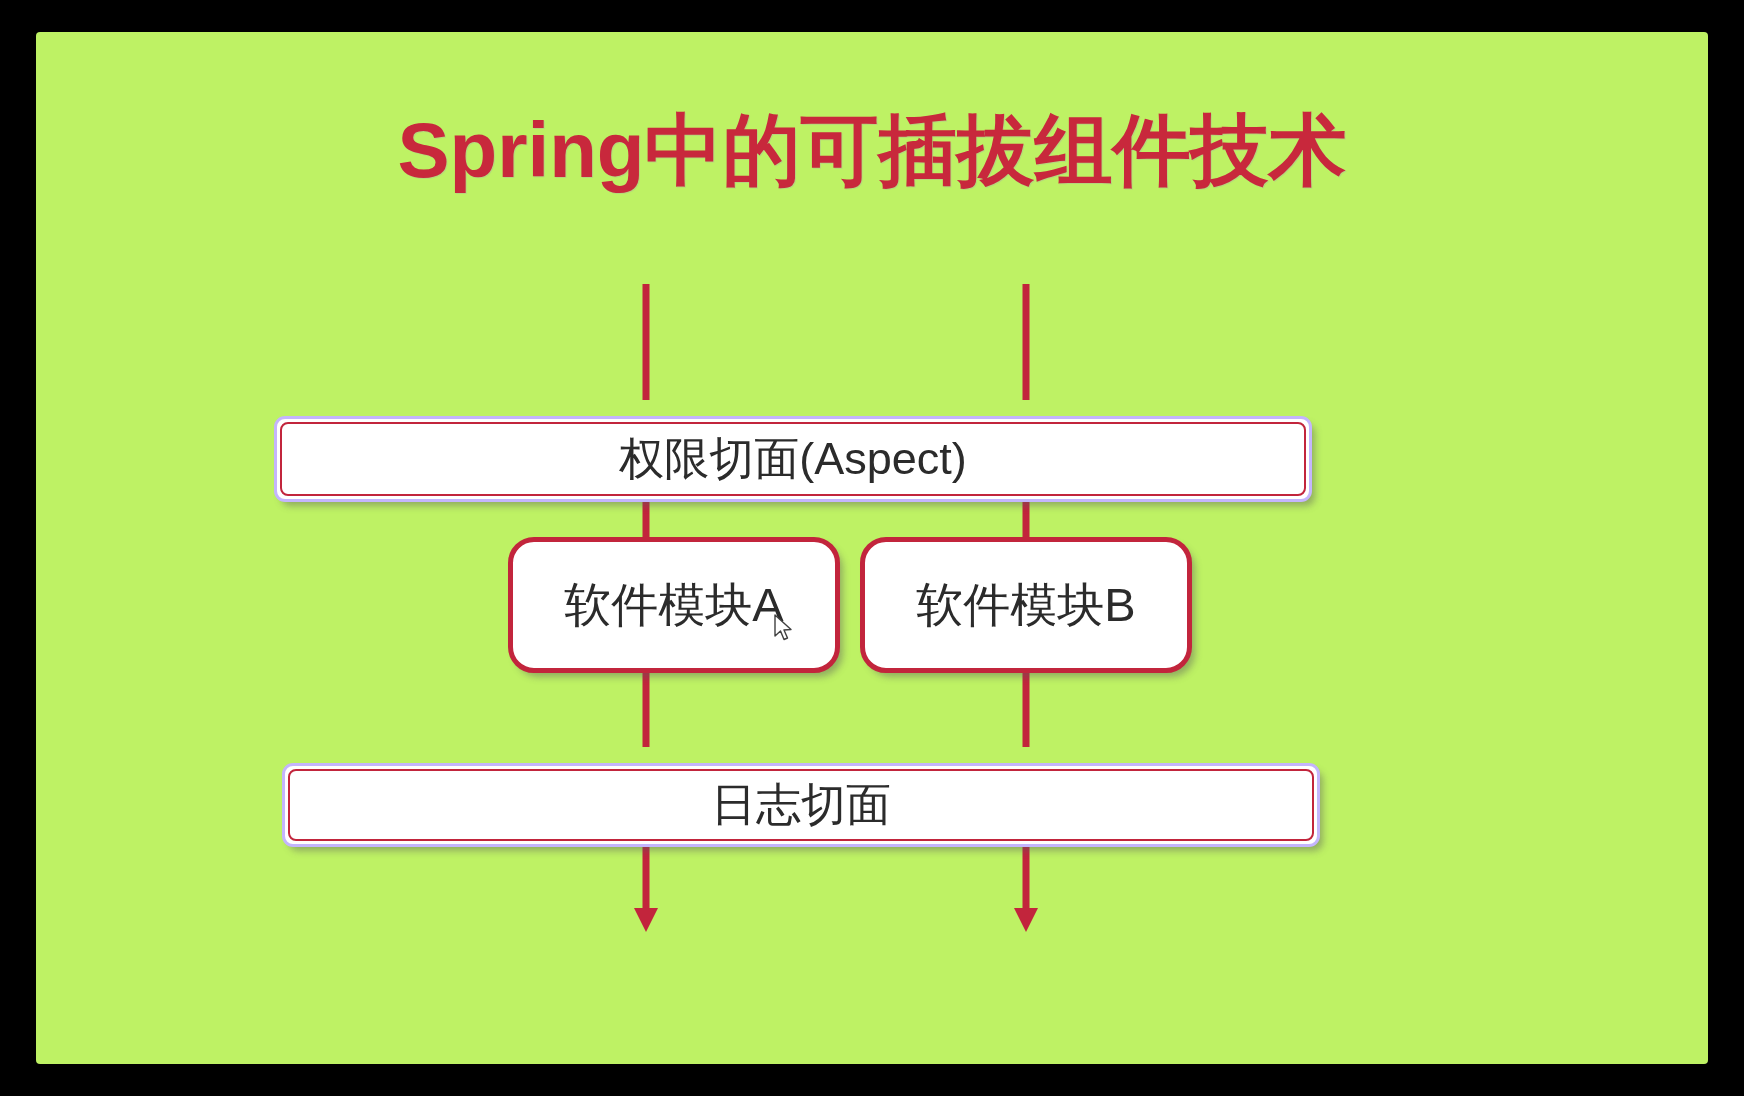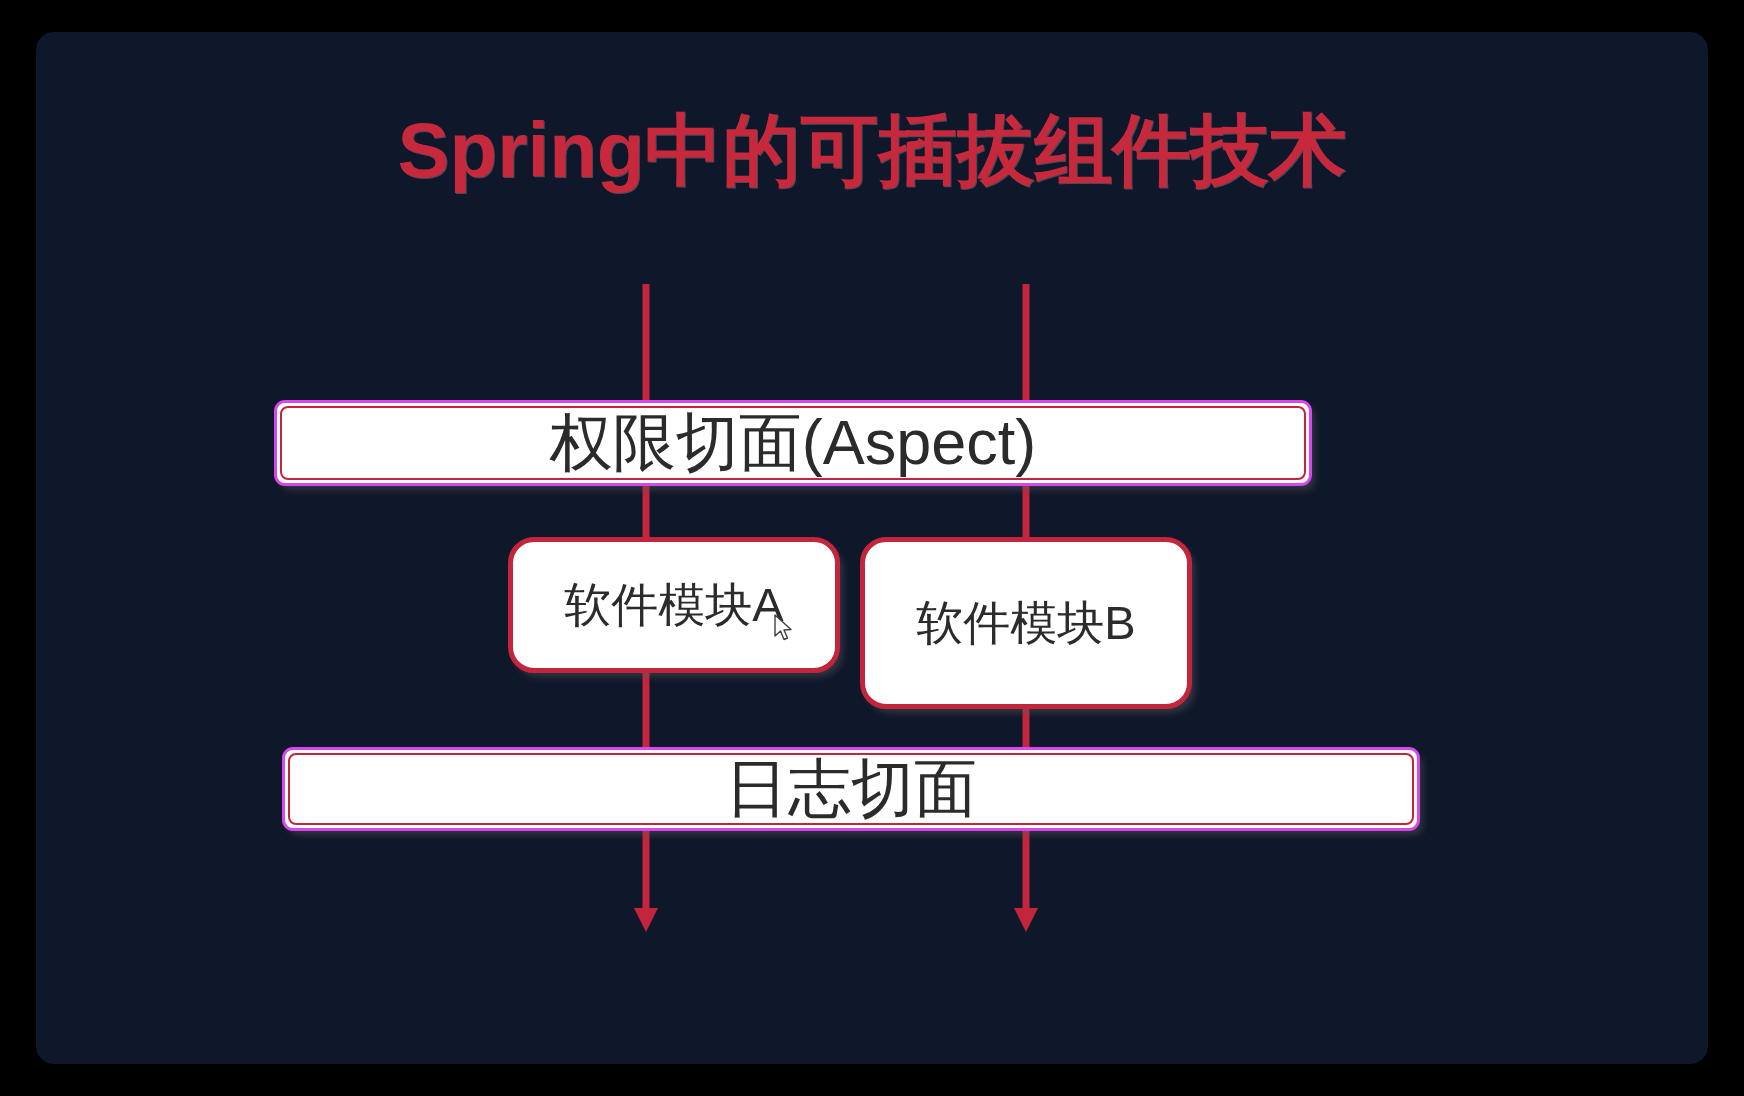--- a/index.html
+++ b/index.html
@@ -21,22 +21,22 @@
     background: #000000;
   }
 
   
   #slide {
     position: absolute;
     left: 36px;
     top: 32px;
     width: 1672px;
     height: 1032px;
-    background: #0f172a;
-    border-radius: 18px;
+    background: #bef264;
+    border-radius: 4px;
     overflow: hidden;
   }
 
   
   #title {
     position: absolute;
     left: 0;
     top: 78px;
     width: 1672px;
     text-align: center;
@@ -72,24 +72,25 @@
     color: #2b2b2b;
     display: flex;
     align-items: center;
     justify-content: center;
     white-space: nowrap;
     box-shadow: 5px 6px 7px -2px rgba(90,90,90,0.45);
   }
 
   
   .bar {
-    border: 3px solid #d946ef;
+    border: 3px solid #c4b5fd;
     border-radius: 11px;
-    font-size: 63px;
+    font-size: 45px;
     font-weight: normal;
+    margin-top: 16px;
   }
   .bar::before {
     content: "";
     position: absolute;
     left: 3px;
     top: 3px;
     right: 3px;
     bottom: 3px;
     border: 2px solid #c2253c;
     border-radius: 8px;
@@ -100,22 +101,22 @@
   .module {
     border: 5px solid #c2253c;
     border-radius: 26px;
     font-size: 47px;
     font-weight: normal;
   }
 
   
   #node-aspect-auth { left: 238px; top: 368px; width: 1038px; height: 86px; }
   #node-module-a    { left: 472px; top: 505px; width: 332px; height: 136px; }
-  #node-module-b    { left: 824px; top: 505px; width: 332px; height: 172px; }
-  #node-aspect-log  { left: 246px; top: 715px; width: 1138px; height: 84px; }
+  #node-module-b    { left: 824px; top: 505px; width: 332px; height: 136px; }
+  #node-aspect-log  { left: 246px; top: 715px; width: 1038px; height: 84px; }
 
   
   #cursor {
     position: absolute;
     left: 737px;
     top: 582px;
     width: 22px;
     height: 30px;
   }
 </style>

